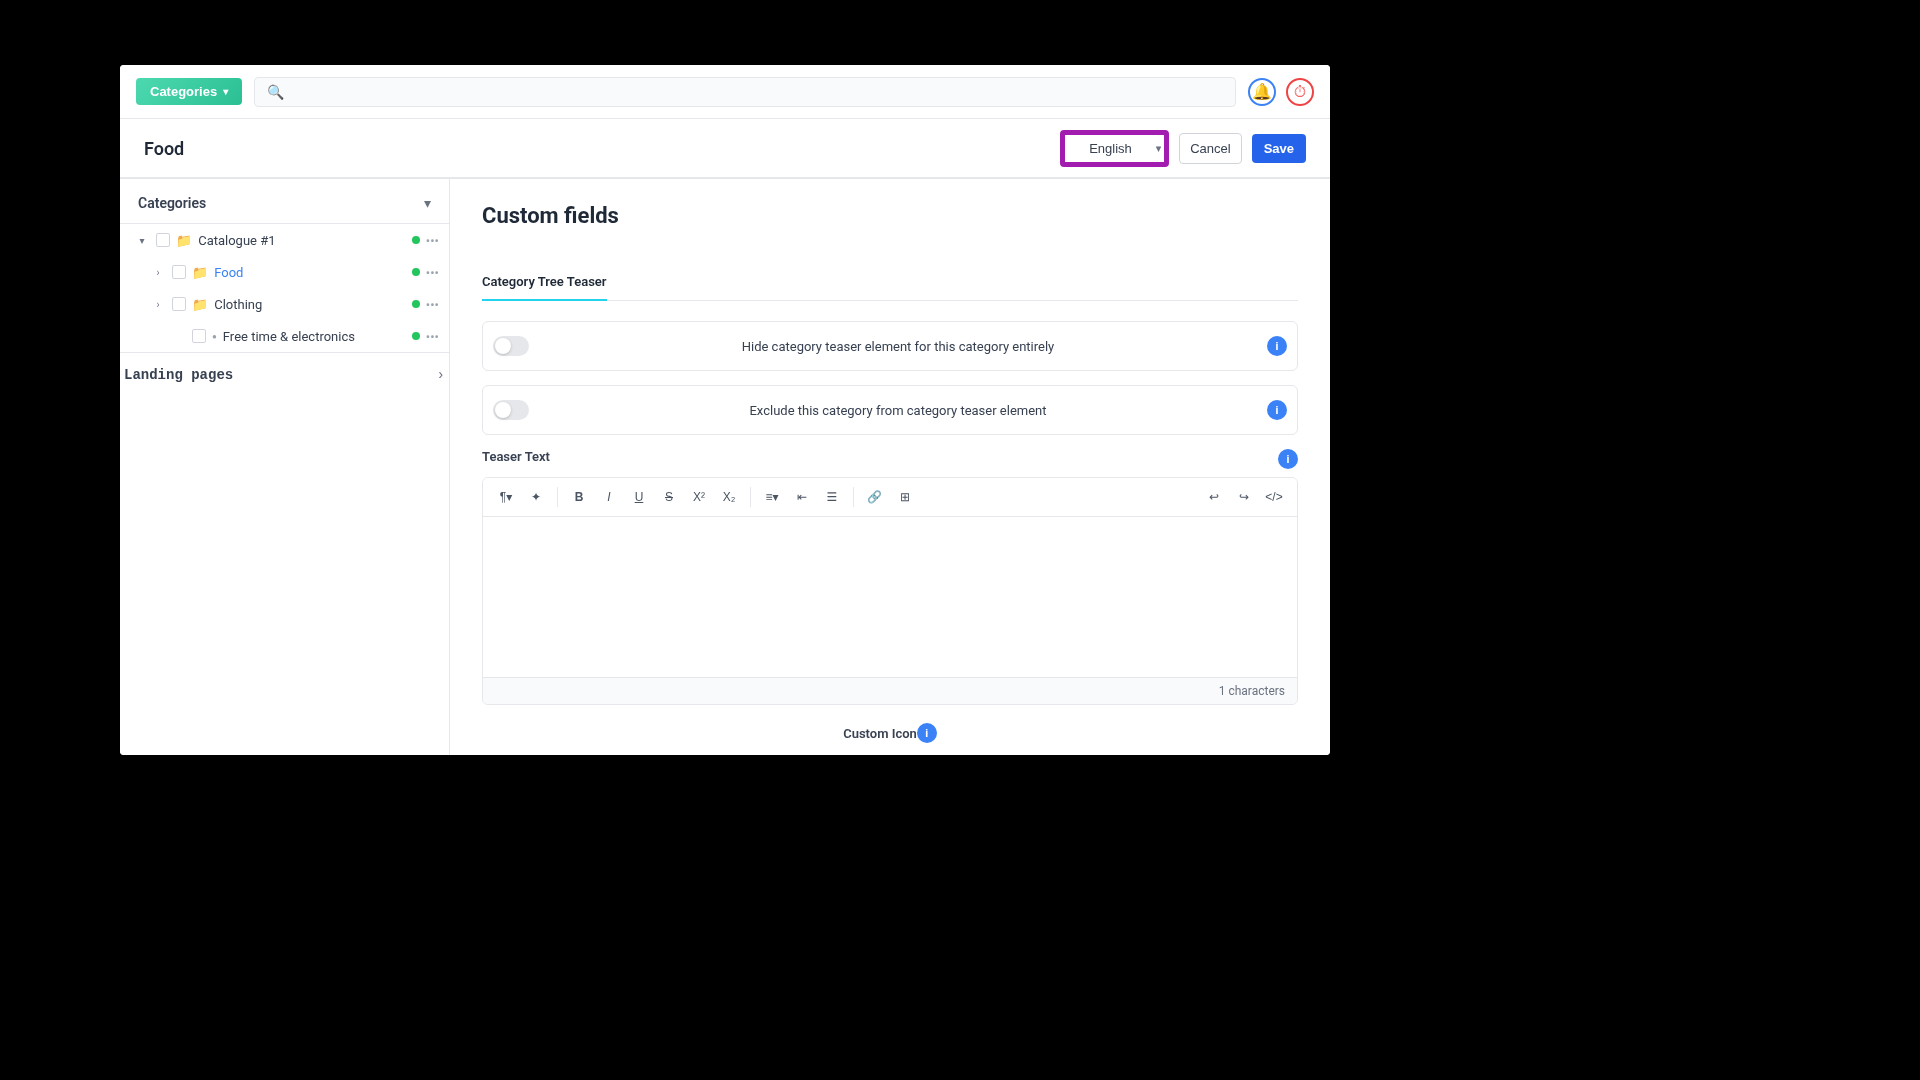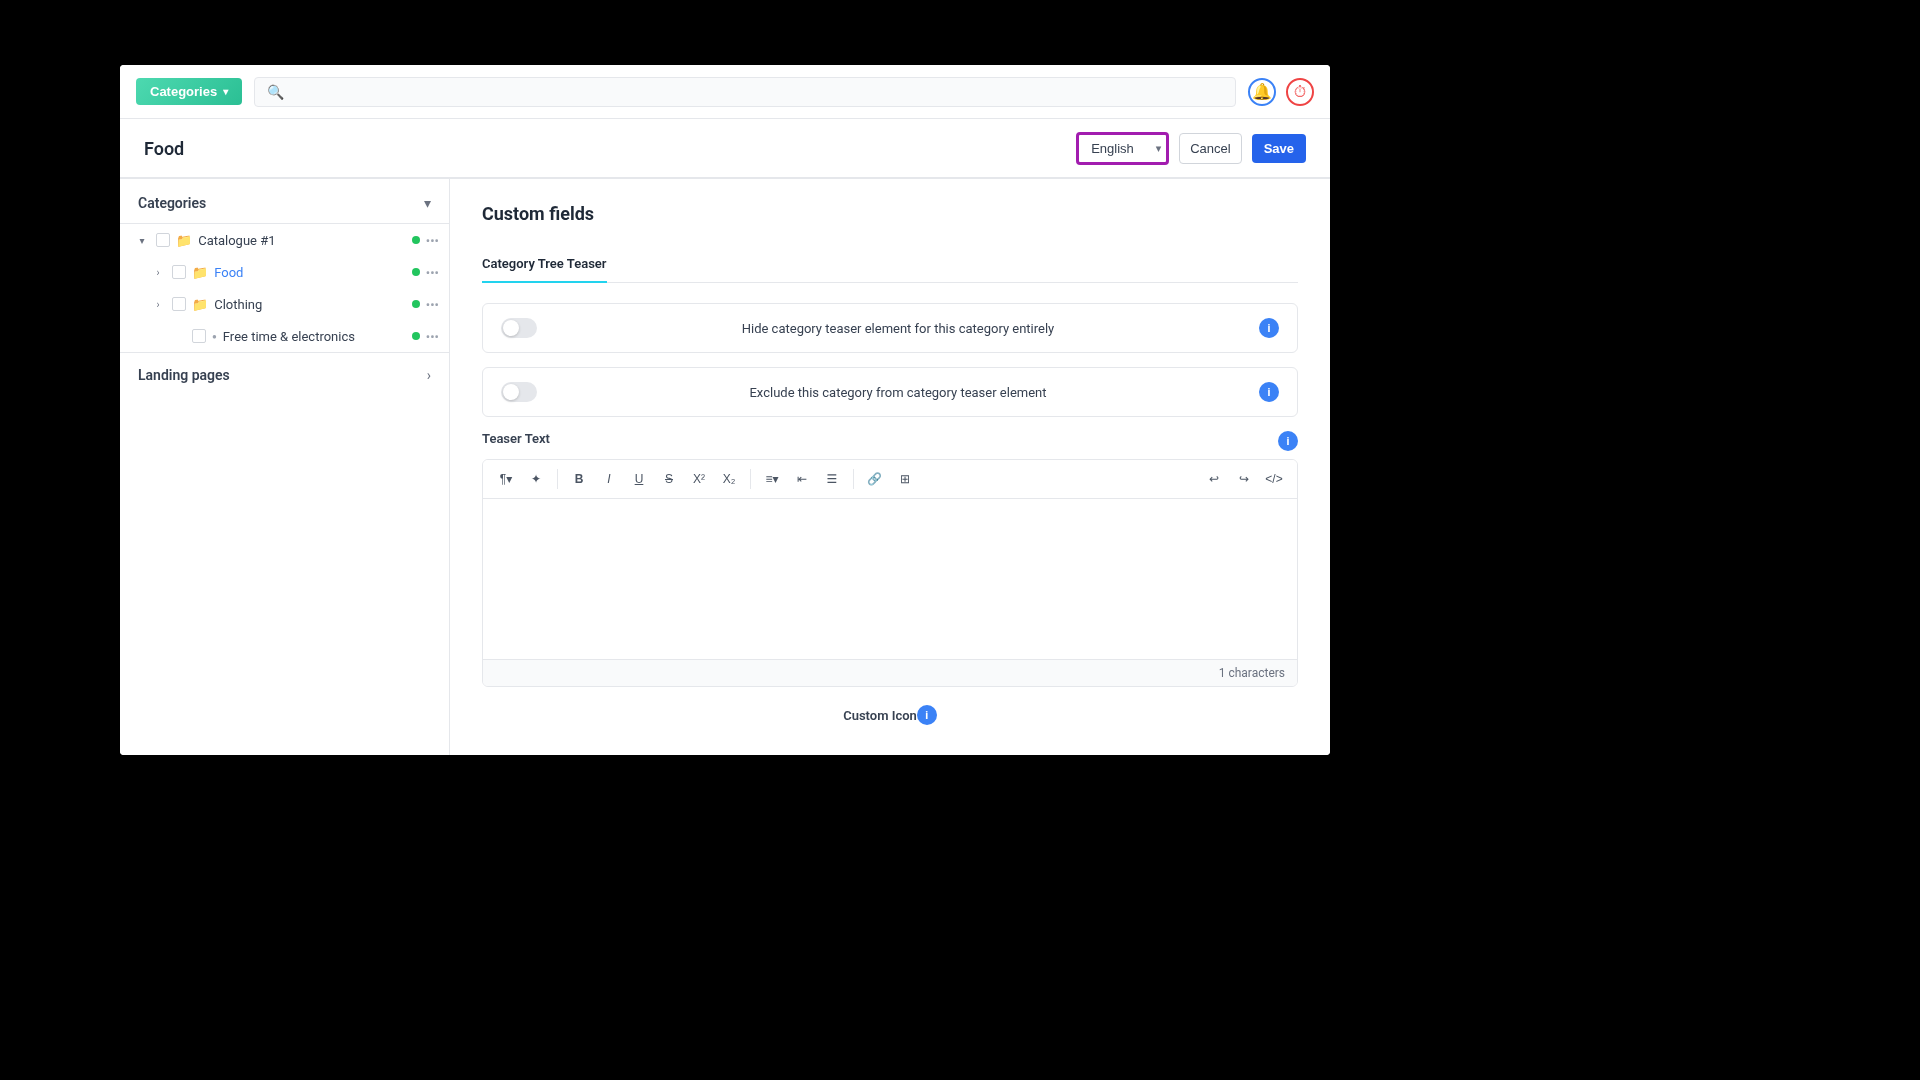--- a/index.html
+++ b/index.html
@@ -99,23 +99,23 @@
       font-weight: 600;
       color: #1f2937;
     }
     .sub-header-actions {
       margin-left: auto;
       display: flex;
       align-items: center;
       gap: 10px;
     }
     .lang-select {
-      border: 3px solid #a21caf;
+      border: 5px solid #a21caf;
       border-radius: 4px;
-      padding: 6px 12px;
+      padding: 6px 24px;
       font-size: 13px;
       color: #374151;
       background: #fff;
       cursor: pointer;
       appearance: none;
       padding-right: 28px;
     }
     .lang-select-wrap {
       position: relative;
     }
@@ -237,38 +237,39 @@
     .circle-icon {
       color: #9ca3af;
       font-size: 8px;
       margin-right: 6px;
     }
 
     
     .landing-section {
       border-top: 1px solid #e5e7eb;
       display: flex;
-      padding: 14px 18px;
-      cursor: pointer;
+      padding: 14px 4px;
+      cursor: pointer;
+      font-family: Liberation Mono, monospace;
     }
     .landing-section .title { font-size: 14px; font-weight: 600; color: #374151; flex: 1; }
     .landing-section .chevron { color: #6b7280; }
 
     
     .right-panel {
       flex: 1;
       overflow-y: auto;
       padding: 24px 32px;
       background: #fff;
     }
     .panel-title {
-      font-size: 18px;
+      font-size: 22px;
       font-weight: 700;
       color: #1f2937;
-      margin-bottom: 22px;
+      margin-bottom: 36px;
     }
 
     
     .tabs {
       display: flex;
       border-bottom: 1px solid #e5e7eb;
       margin-bottom: 20px;
     }
     .tab {
       padding: 10px 0;
@@ -283,21 +284,21 @@
       color: #1f2937;
       border-bottom: 2px solid #22d3ee;
       font-weight: 600;
     }
 
     
     .toggle-row {
       display: flex;
       align-items: center;
       justify-content: space-between;
-      padding: 14px 18px;
+      padding: 14px 10px;
       border: 1px solid #e5e7eb;
       border-radius: 6px;
       margin-bottom: 14px;
       background: #fff;
     }
     .toggle-row .toggle-label {
       font-size: 13px;
       color: #374151;
     }
     .toggle-right {

